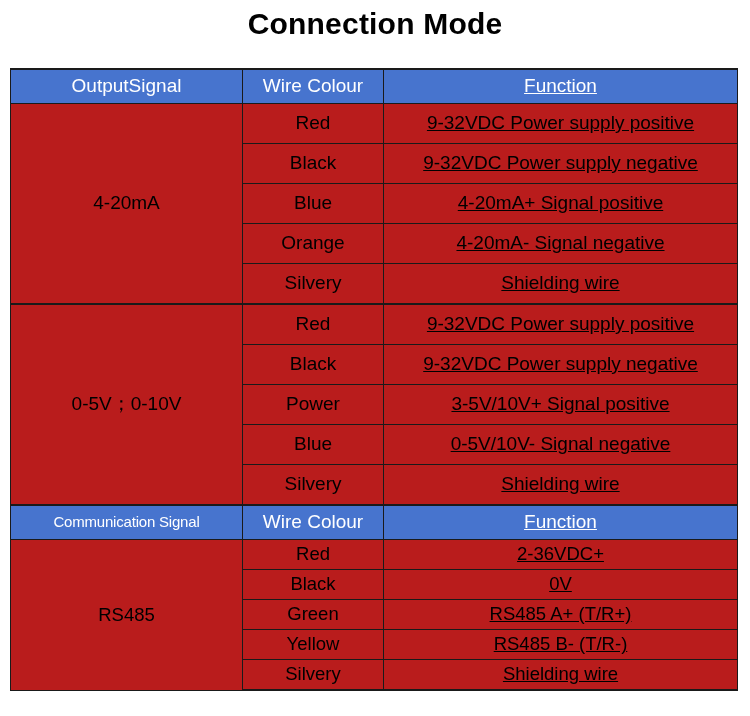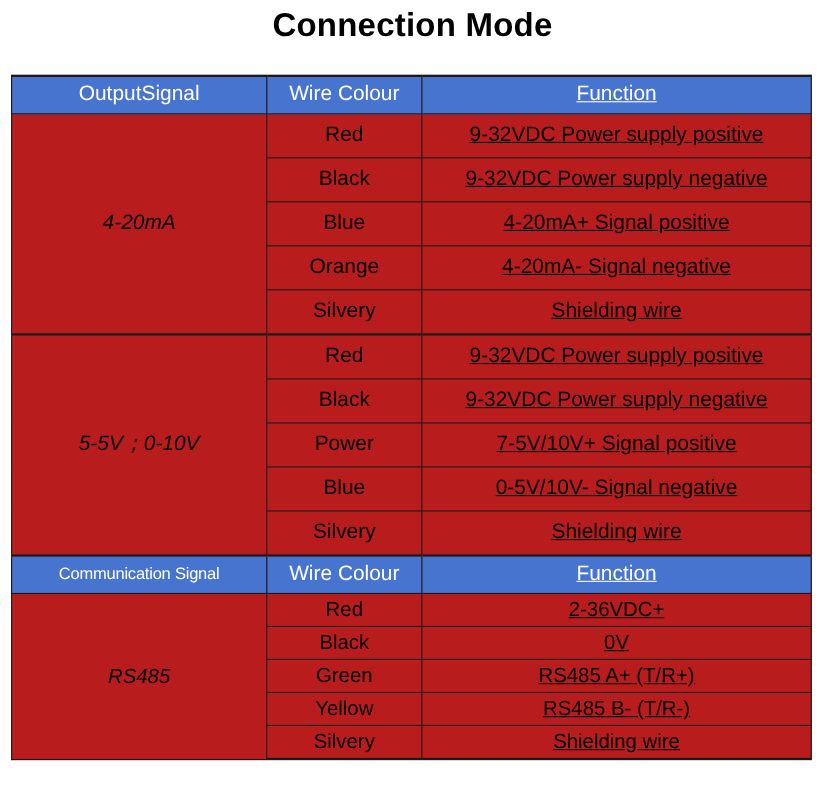--- a/index.html
+++ b/index.html
@@ -65,21 +65,20 @@
   }
   tr.hdr td.sig-hdr-tight {
     font-size: 15px;
     letter-spacing: -0.2px;
   }
   tr.r-tall td { height: 39px; }
   tr.r-short td { height: 29px; font-size: 18.5px; }
 
   td.group-label {
     font-size: 19.5px;
-    font-style: italic;
   }
   tr.block-start td {
     border-top-width: 2.2px;
   }
   tr.last-row td {
     border-bottom-width: 2.2px;
   }
   td.edge-l { border-left-width: 2.2px; }
   td.edge-r { border-right-width: 2.2px; text-decoration: underline; }
 </style>
@@ -121,31 +120,31 @@
         <tr class="r-tall">
           <td>Orange</td>
           <td class="edge-r">4-20mA- Signal negative</td>
         </tr>
         <tr class="r-tall">
           <td>Silvery</td>
           <td class="edge-r">Shielding wire</td>
         </tr>
 
         <tr class="r-tall block-start">
-          <td class="group-label edge-l" rowspan="5">5-5V；0-10V</td>
+          <td class="group-label edge-l" rowspan="5">0-5V；0-10V</td>
           <td>Red</td>
           <td class="edge-r">9-32VDC Power supply positive</td>
         </tr>
         <tr class="r-tall">
           <td>Black</td>
           <td class="edge-r">9-32VDC Power supply negative</td>
         </tr>
         <tr class="r-tall">
           <td>Power</td>
-          <td class="edge-r">7-5V/10V+ Signal positive</td>
+          <td class="edge-r">3-5V/10V+ Signal positive</td>
         </tr>
         <tr class="r-tall">
           <td>Blue</td>
           <td class="edge-r">0-5V/10V- Signal negative</td>
         </tr>
         <tr class="r-tall">
           <td>Silvery</td>
           <td class="edge-r">Shielding wire</td>
         </tr>
 

